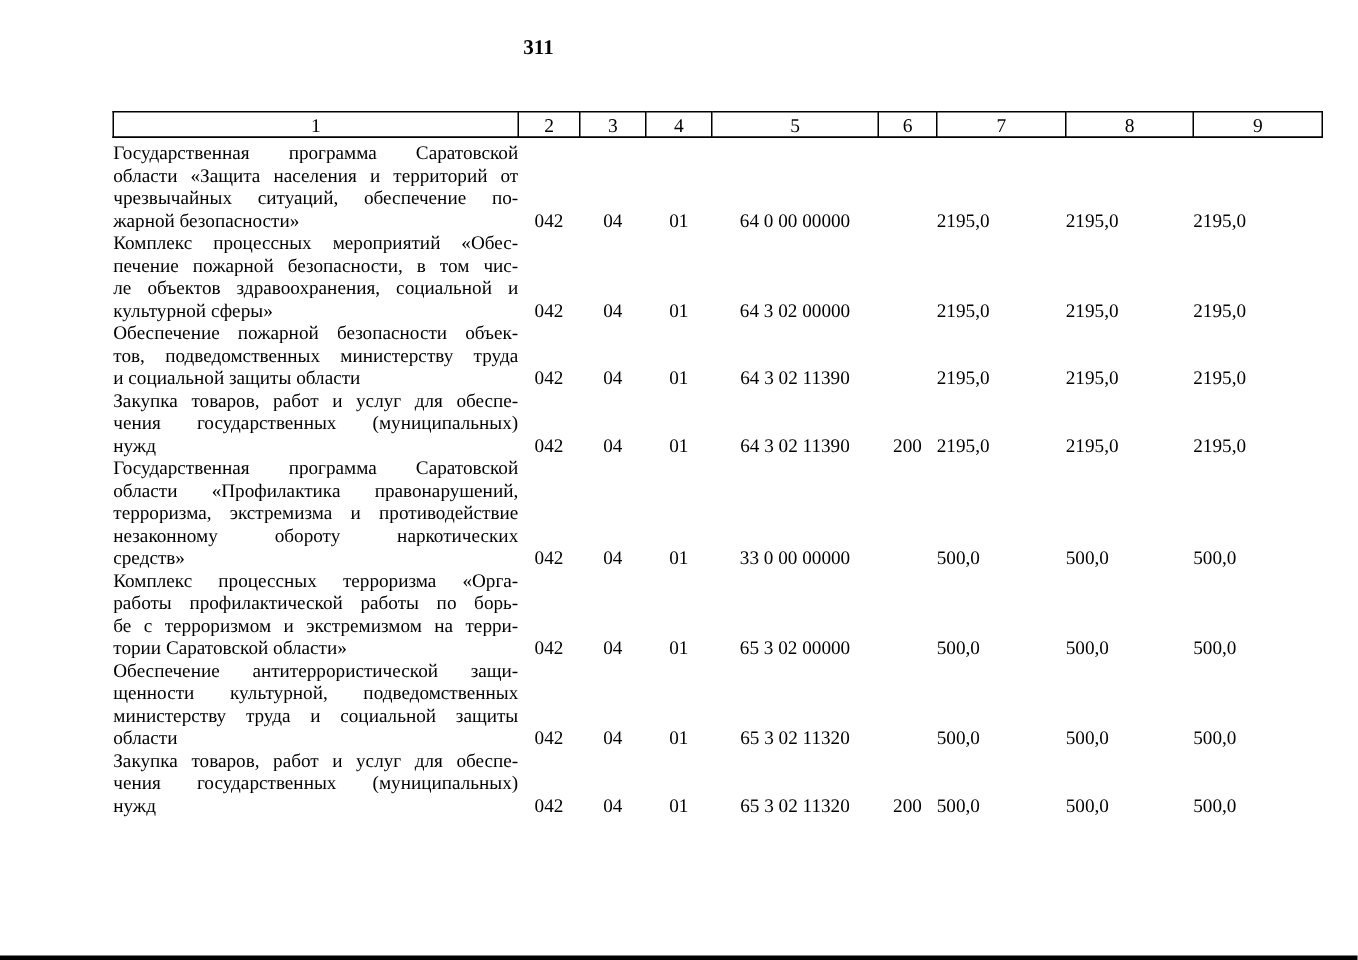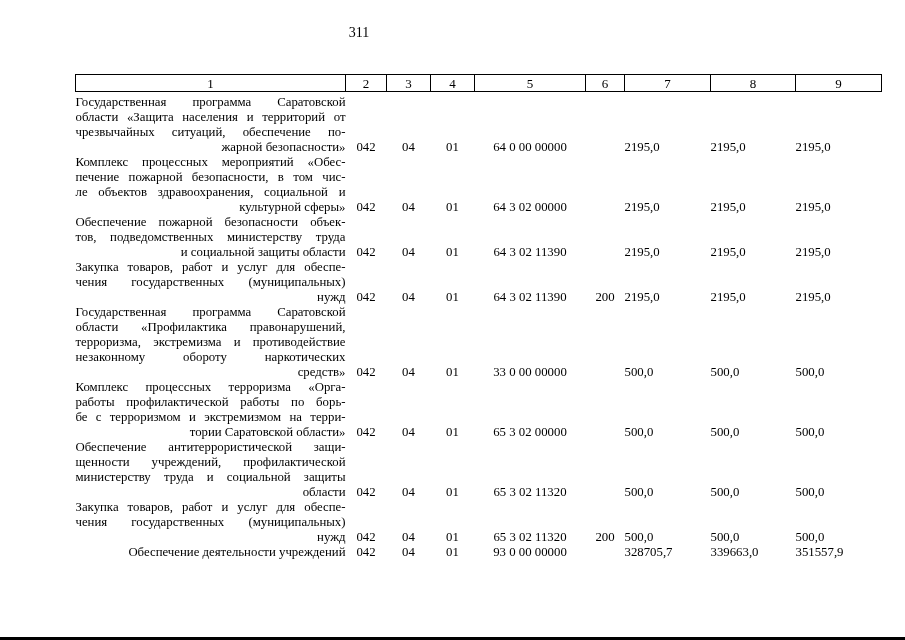--- a/index.html
+++ b/index.html
@@ -15,20 +15,21 @@
     position: relative;
     overflow: hidden;
   }
   .page-number {
     position: absolute;
     top: 25px;
     left: 0;
     width: 718px;
     text-align: center;
     font-size: 14px;
+    font-weight: bold;
   }
   table.budget {
     position: absolute;
     top: 74px;
     left: 75px;
     width: 806px;
     border-collapse: collapse;
     table-layout: fixed;
     font-size: 12.8px;
     line-height: 15px;
@@ -51,21 +52,21 @@
   td.name {
     padding-left: 5px;
     padding-right: 1px;
     margin-top: 36px;
   }
   td.name .jl {
     text-align: justify;
     text-align-last: justify;
   }
   td.name .ll {
-    text-align: right;
+    text-align: left;
   }
   td.center {
     text-align: center;
   }
   td.num {
     text-align: left;
     padding-right: 10px;
   }
   .bottom-rule {
     position: absolute;
@@ -198,21 +199,21 @@
         <td class="center">01</td>
         <td class="center">65 3 02 00000</td>
         <td class="center"></td>
         <td class="num">500,0</td>
         <td class="num">500,0</td>
         <td class="num">500,0</td>
       </tr>
       <tr>
         <td class="name">
           <div class="jl">Обеспечение антитеррористической защи-</div>
-          <div class="jl">щенности учреждений, профилактической</div>
+          <div class="jl">щенности культурной, подведомственных</div>
           <div class="jl">министерству труда и социальной защиты</div>
           <div class="ll">области</div>
         </td>
         <td class="center">042</td>
         <td class="center">04</td>
         <td class="center">01</td>
         <td class="center">65 3 02 11320</td>
         <td class="center"></td>
         <td class="num">500,0</td>
         <td class="num">500,0</td>
@@ -226,29 +227,16 @@
         </td>
         <td class="center">042</td>
         <td class="center">04</td>
         <td class="center">01</td>
         <td class="center">65 3 02 11320</td>
         <td class="center">200</td>
         <td class="num">500,0</td>
         <td class="num">500,0</td>
         <td class="num">500,0</td>
       </tr>
-      <tr>
-        <td class="name">
-          <div class="ll">Обеспечение деятельности учреждений</div>
-        </td>
-        <td class="center">042</td>
-        <td class="center">04</td>
-        <td class="center">01</td>
-        <td class="center">93 0 00 00000</td>
-        <td class="center"></td>
-        <td class="num">328705,7</td>
-        <td class="num">339663,0</td>
-        <td class="num">351557,9</td>
-      </tr>
     </tbody>
 </table>
 
 <div class="bottom-rule"></div>
 
 </body></html>

